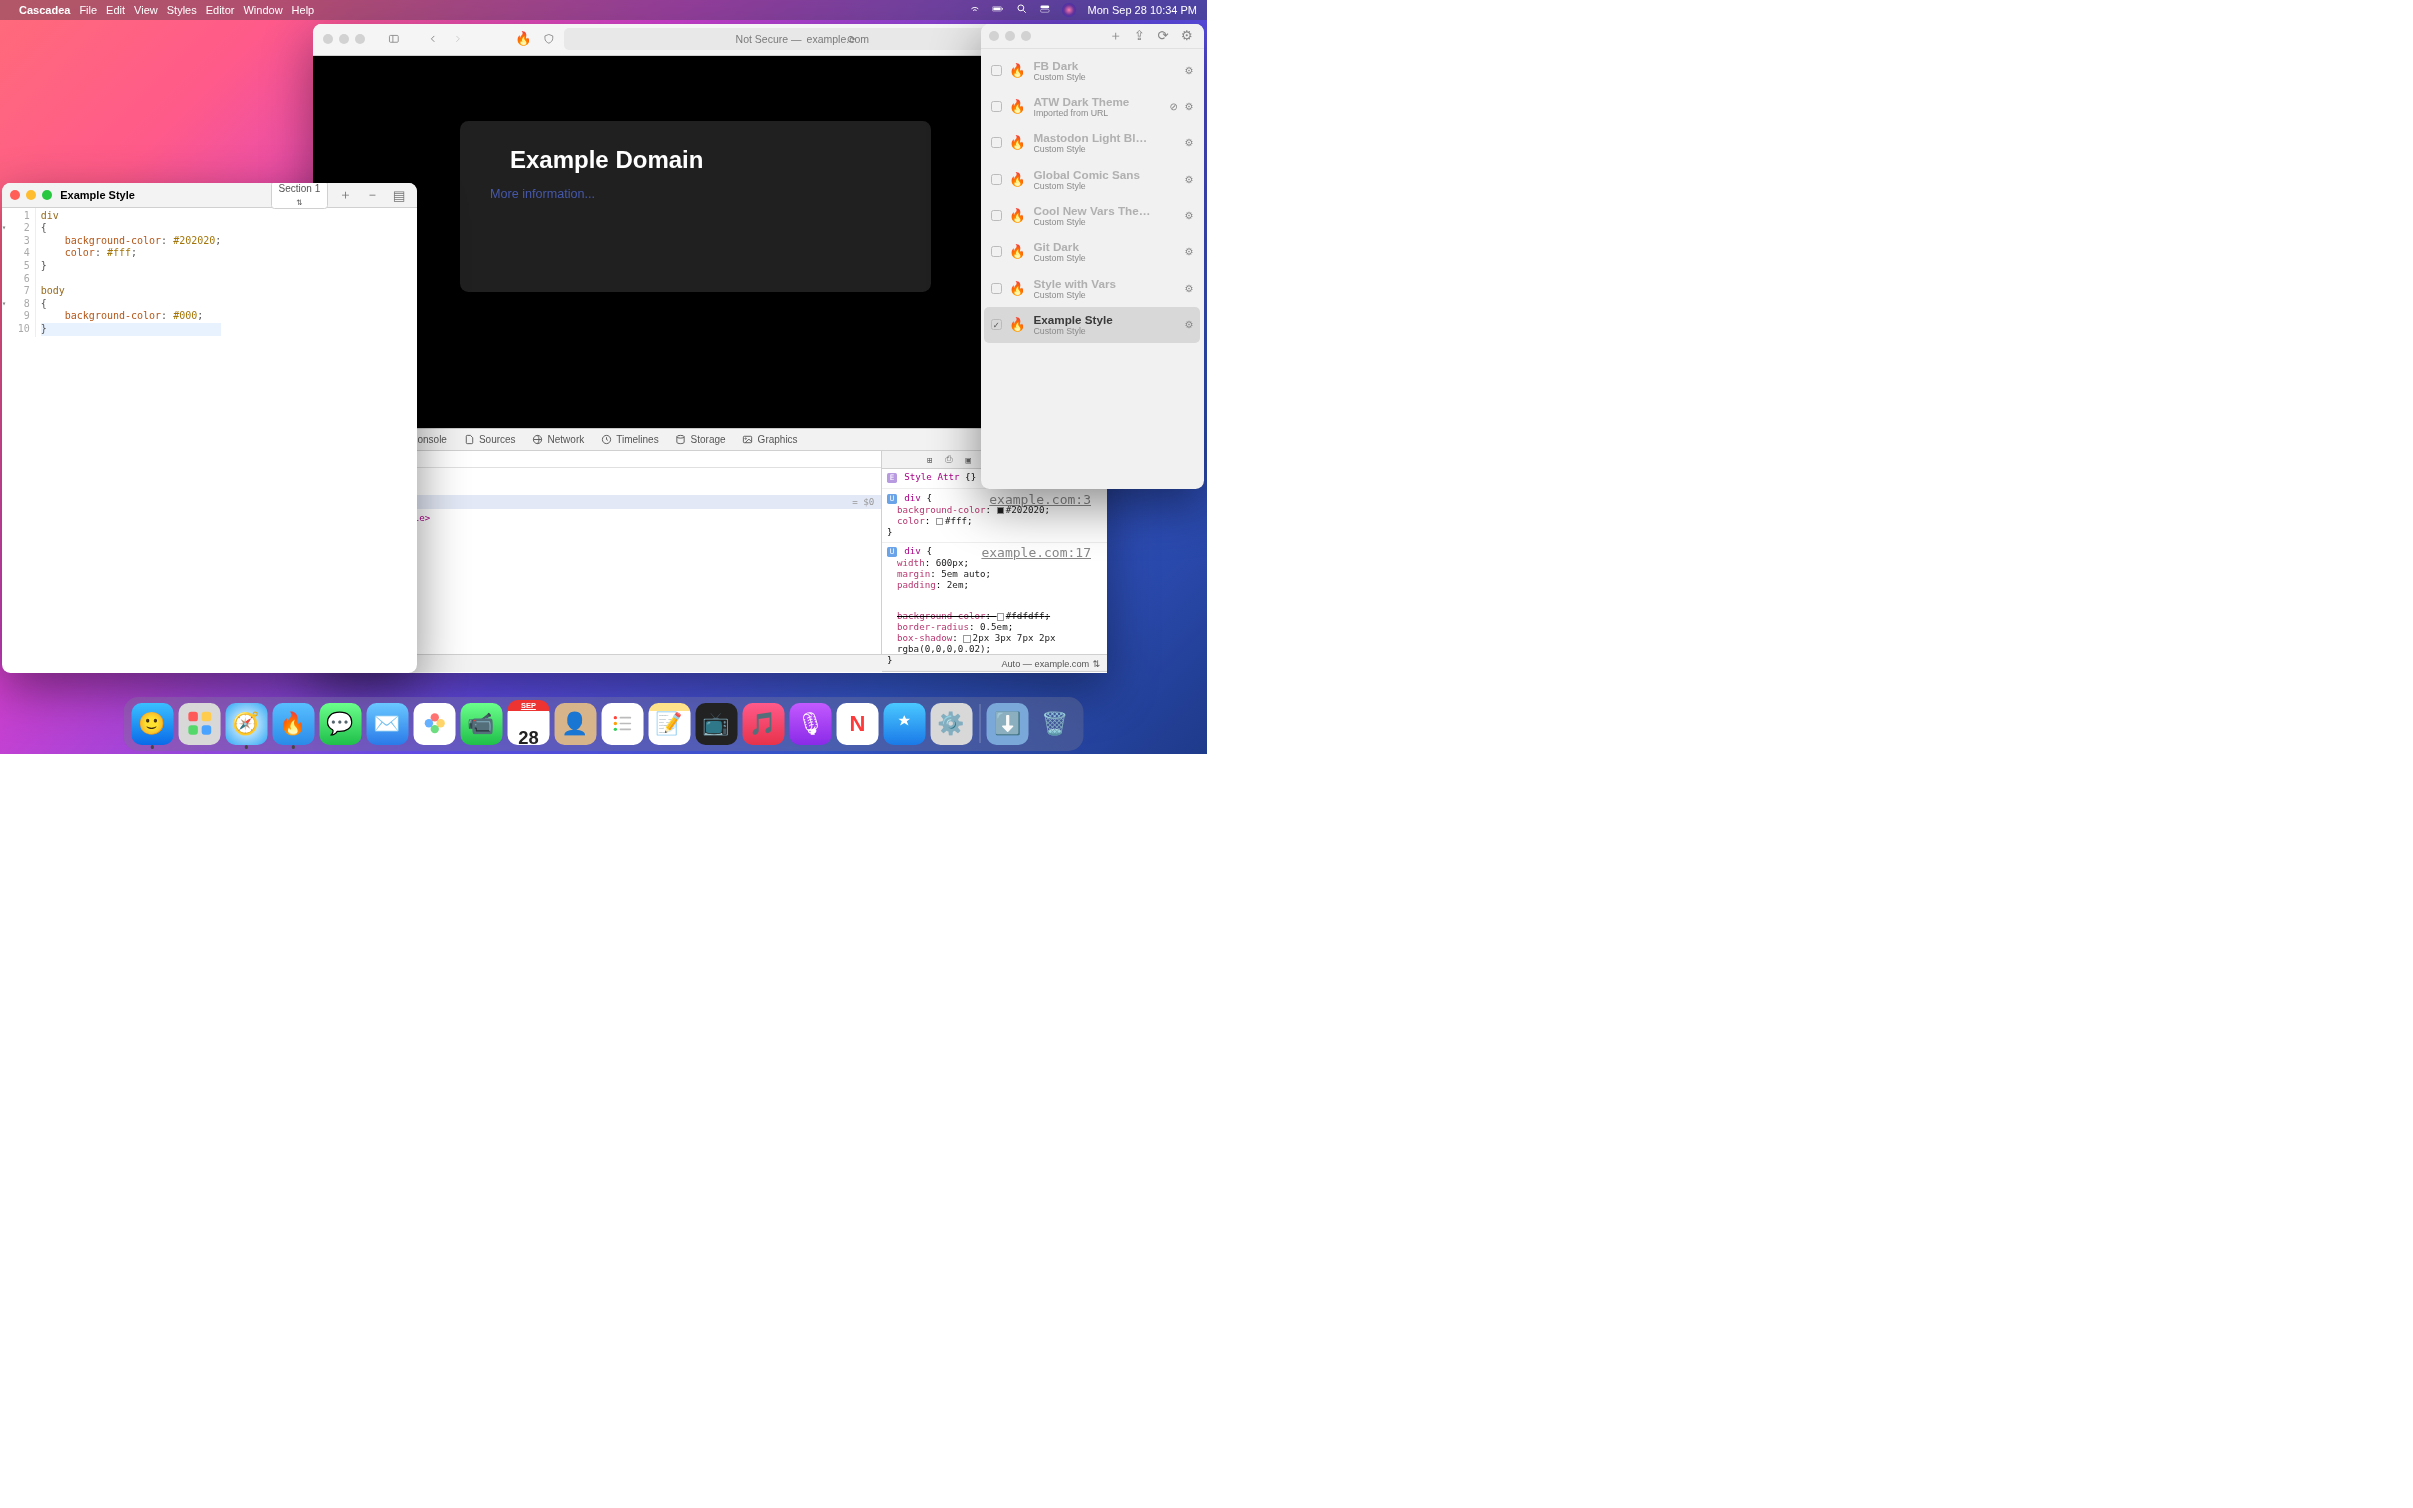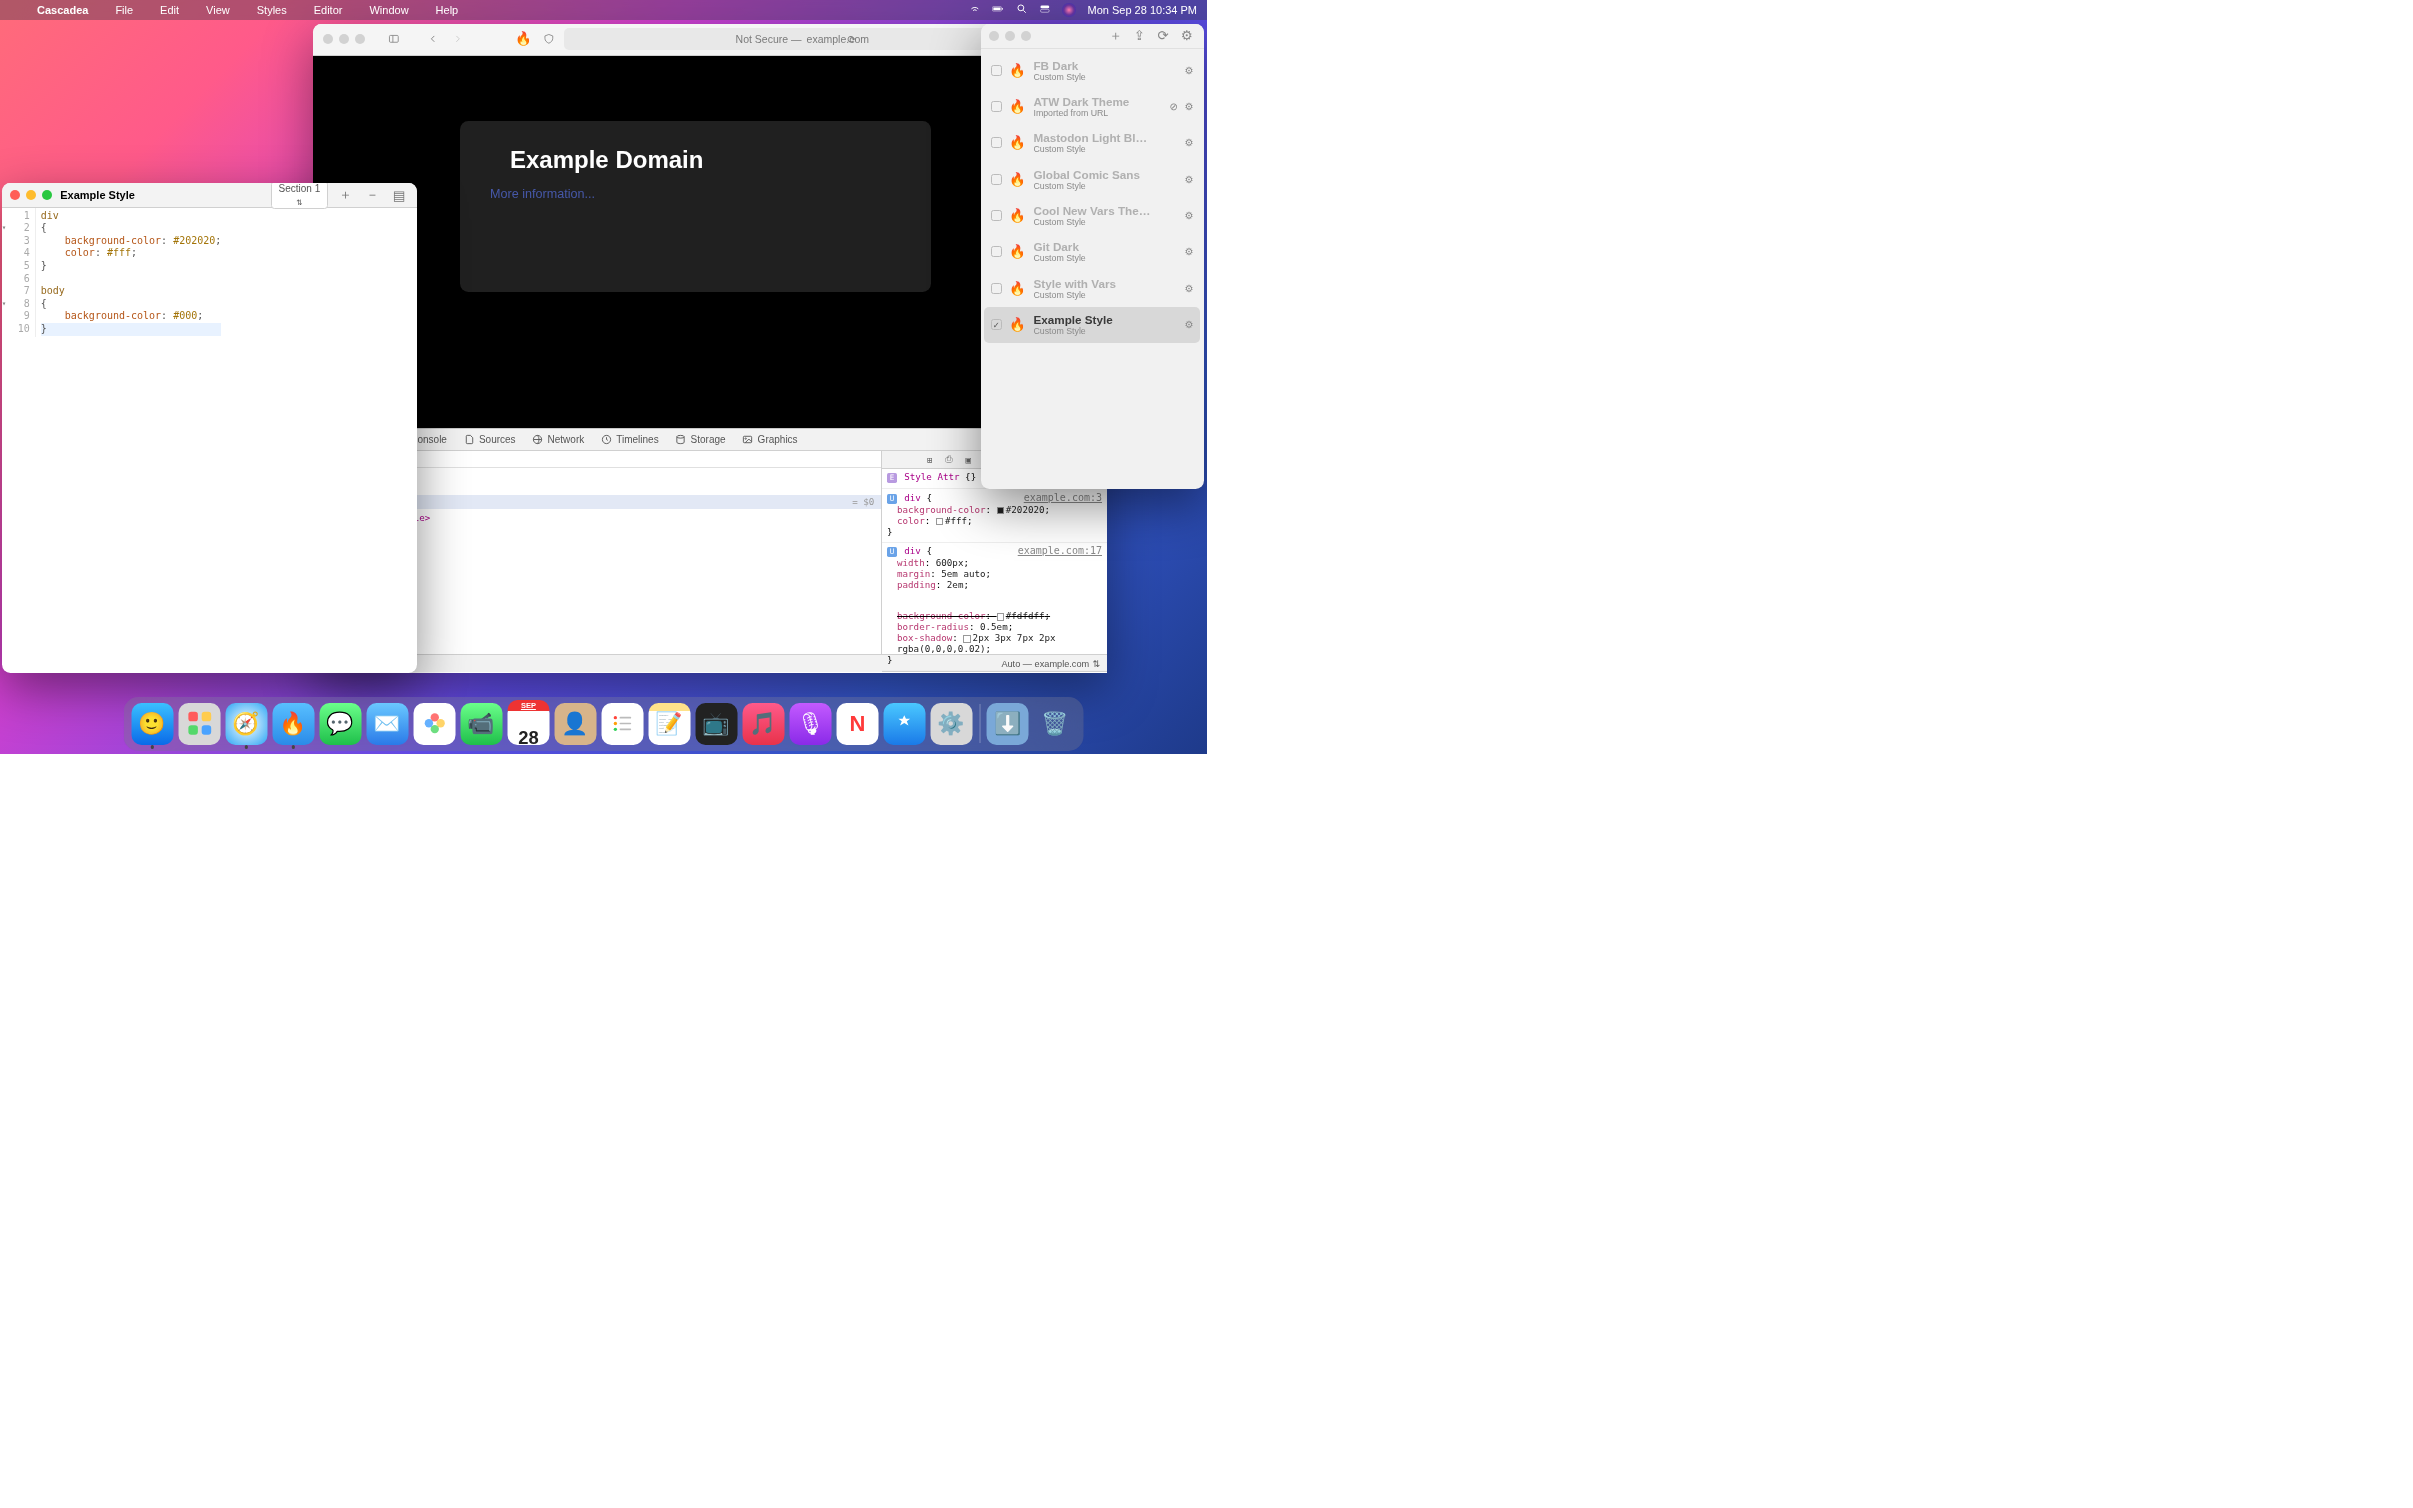--- a/index.html
+++ b/index.html
@@ -14,21 +14,21 @@
   }
 
   
   .menubar {
     position: absolute; top: 0; left: 0; right: 0; height: 20px;
     background: rgba(60,60,75,0.40); backdrop-filter: blur(17px);
     display: flex; align-items: center; padding: 0 10px;
     color: #fff; font-size: 11px; z-index: 100;
     justify-content: space-between;
   }
-  .menubar-left { display:flex; align-items:center; gap: 27px; }
+  .menubar-left { display:flex; align-items:center; gap: 9px; }
   .menubar-left .appname { font-weight: 700; }
   .menubar-right { display:flex; align-items:center; gap: 11.7px; }
   .menubar-right .clock { font-weight: 400; }
   .apple-logo { font-size: 12.6px; }
 
   
   .safari {
     position: absolute; left: 313px; top: 23.5px; width: 794px; height: 649px;
     background: #fff; border-radius: 8.4px 8.4px 0 0; overflow: hidden;
     box-shadow: 0 17px 50px rgba(0,0,0,0.4);
@@ -70,21 +70,21 @@
   .dev-dom { flex:1; position:relative; font-family: Menlo, monospace; font-size:9.2px; }
   .dom-crumb { height:17px; padding:1.7px 6.7px; color:#555; border-bottom:0.8px solid #e0e0e0;}
   .dev-dom .sel { background:#e2e8f5; padding: 1.7px 6.7px; display:flex; justify-content:space-between;}
   .dev-dom .codeview { padding: 3.4px 6.7px; color:#777; }
   .styleattr-tag { color:#a08; }
   .dev-styles { width:226px; border-left:0.8px solid #d0d0d0; font-family:Menlo,monospace; font-size:9.2px; }
   .styles-toolbar { height:18.4px; background:#f2f2f2; border-bottom:0.8px solid #d0d0d0; display:flex; align-items:center; justify-content:flex-end; gap:5px; padding:0 5px;}
   .styles-toolbar .pill { background:#0070f3; color:#fff; padding:0.8px 5.9px; border-radius:2.5px; font-size:9.2px;}
   .styles-toolbar span.ico { width:14.2px; height:14.2px; display:flex; align-items:center; justify-content:center; color:#666;}
   .rule { padding: 2.5px 5px 5px; border-bottom: 0.8px solid #eee; position:relative;}
-  .rule .src { position:absolute; right:5px; top:2.5px; color:#888; text-decoration:underline; font-size:10px;}
+  .rule .src { position:absolute; right:16px; top:2.5px; color:#888; text-decoration:underline; font-size:13px;}
   .rule .badge { display:inline-block; width:10px; height:10px; border-radius:1.7px; font-size:7.5px; text-align:center; line-height:10px; color:#fff; margin-right:1.7px;}
   .rule .sel2 { color:#a08; }
   .prop { padding-left: 10px; }
   .pn { color:#b73870; }
   .pv { color:#222; }
   .strike { text-decoration: line-through; margin-top: 20px; }
   .swatch { display:inline-block; width:7.5px; height:7.5px; border:0.8px solid #999; vertical-align:middle; margin-right:1.7px;}
   .styles-filter { height:20px; border-top:0.8px solid #d0d0d0; display:flex; align-items:center; padding:0 5px; gap:5px; color:#888;}
   .styles-filter input { flex:1; border:none; font-size:9.2px; outline:none;}
   .dev-status { height:18.4px; background:#f2f2f2; border-top:0.8px solid #d0d0d0; display:flex; align-items:center; justify-content:flex-end; padding:0 6.7px; font-size:9.2px; color:#555;}

